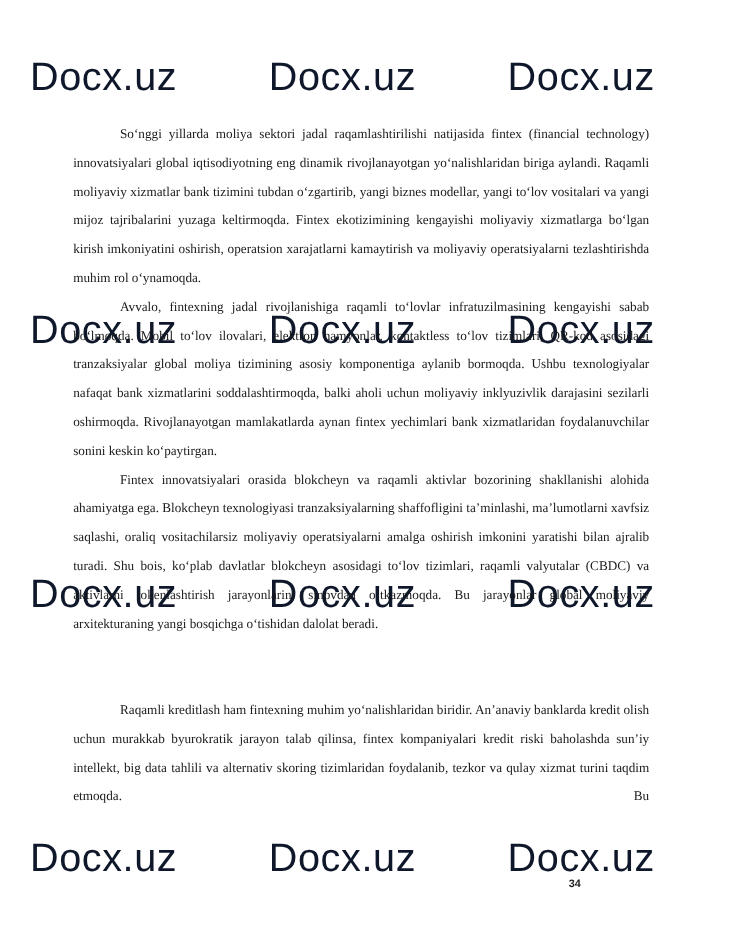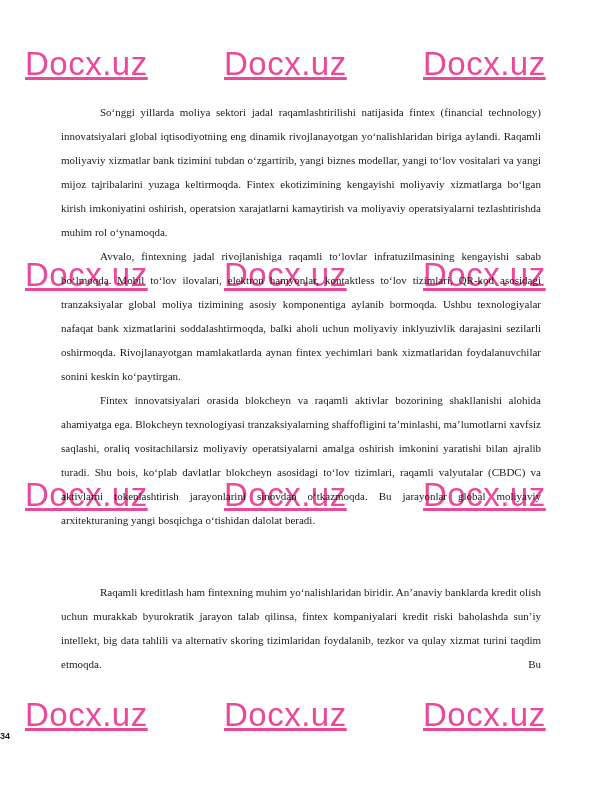--- a/index.html
+++ b/index.html
@@ -19,25 +19,24 @@
       position: absolute;
       left: 0; top: 0;
       width: 612px; height: 792px;
       pointer-events: none;
       z-index: 0;
     }
     .watermark {
       position: absolute;
       font-family: "Liberation Sans", "DejaVu Sans", sans-serif;
       font-size: 33px;
-      color: #ec4899;
+      color: #0f172a;
       letter-spacing: 0.5px;
       line-height: 1;
       white-space: nowrap;
-      text-decoration: underline;
     }
     .page {
       position: absolute;
       left: 0; top: 0;
       width: 612px; height: 792px;
       z-index: 1;
     }
     .heading {
       position: absolute;
       left: 97px;
@@ -57,23 +56,23 @@
       line-height: 24px;
     }
     .body-text p {
       margin: 0;
       text-indent: 39px;
       text-align: justify;
     }
     .page-number {
       position: absolute;
       left: 0;
-      width: 612px;
+      width: 484px;
       top: 731px;
-      text-align: left;
+      text-align: right;
       font-family: "Liberation Sans", "DejaVu Sans", sans-serif;
       font-size: 9px;
       color: #1a1a1a;
       font-weight: bold;
     }
   </style>
 </head>
 <body>
 
 <div class="watermark-layer">

